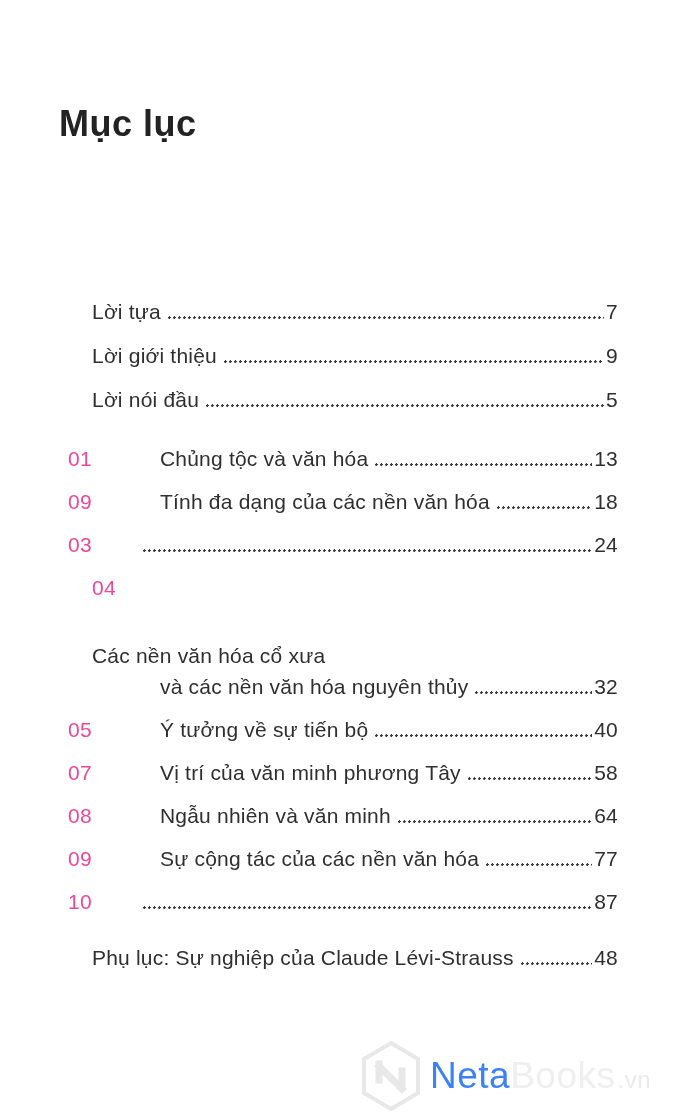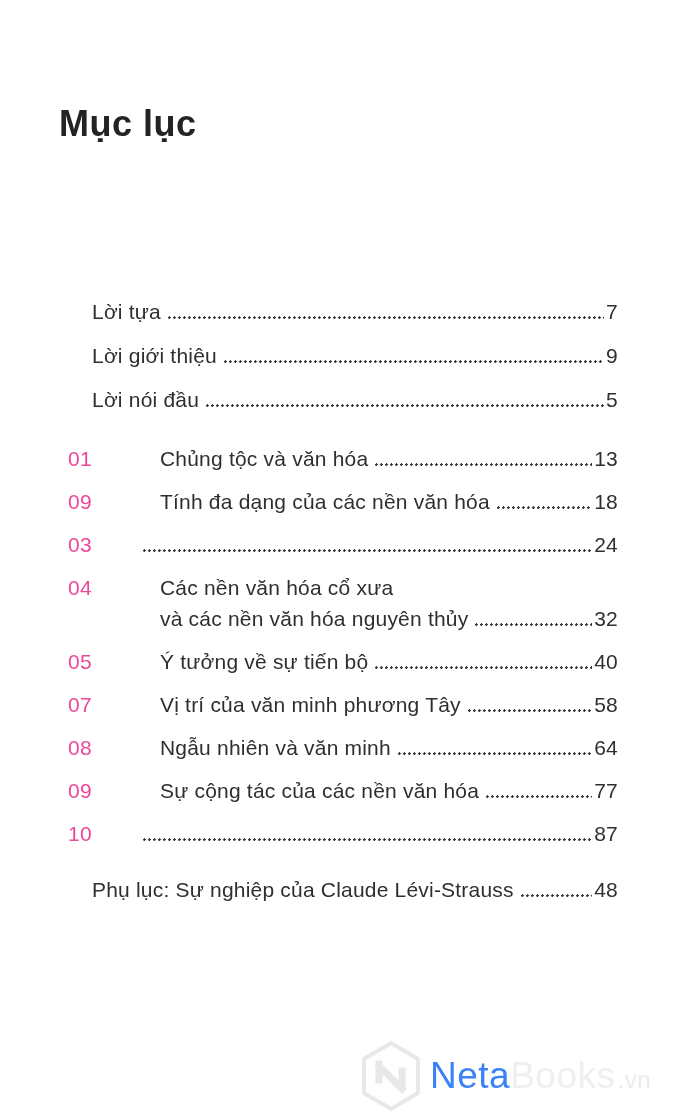--- a/index.html
+++ b/index.html
@@ -45,21 +45,21 @@
     margin:0 2px 0 7px;
     background-image:radial-gradient(circle at 1.4px 1.6px, #3b3b3b 1.1px, transparent 1.45px);
     background-size:5px 3px;
     background-repeat:repeat-x;
     background-position:left bottom;
   }
   .row .pagenum {
     flex:0 0 auto;
     text-align:right;
   }
-  .row.cont-first { margin-bottom:6px; }
+  .row.cont-first { margin-bottom:6px;flex-direction:column; }
   .gap-a { height:15px; }
   .gap-b { height:13px; }
   .watermark {
     position:absolute;
     left:359px; top:1039px;
     height:74px;
     display:flex;
     align-items:center;
     user-select:none;
   }

